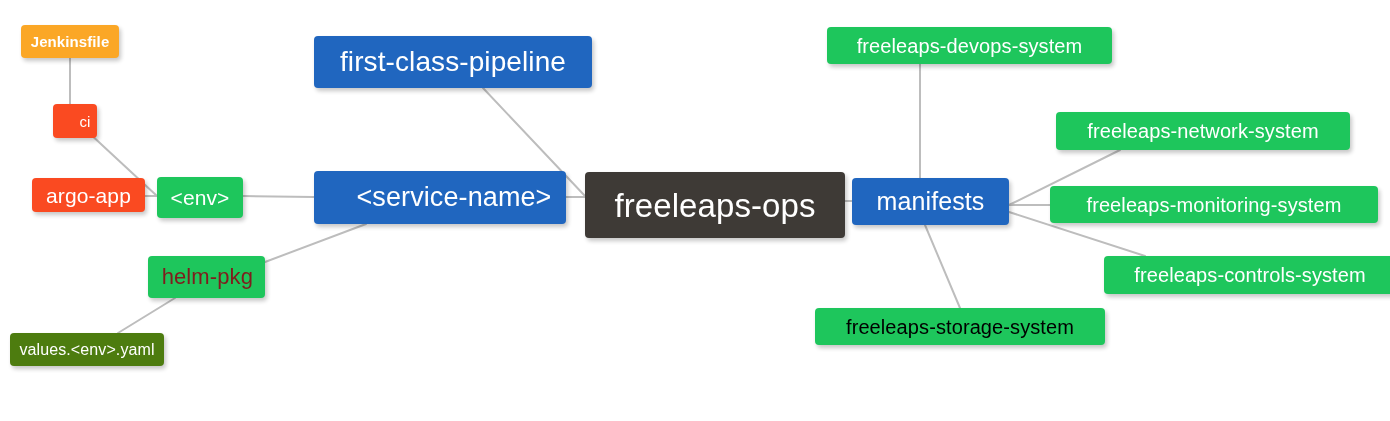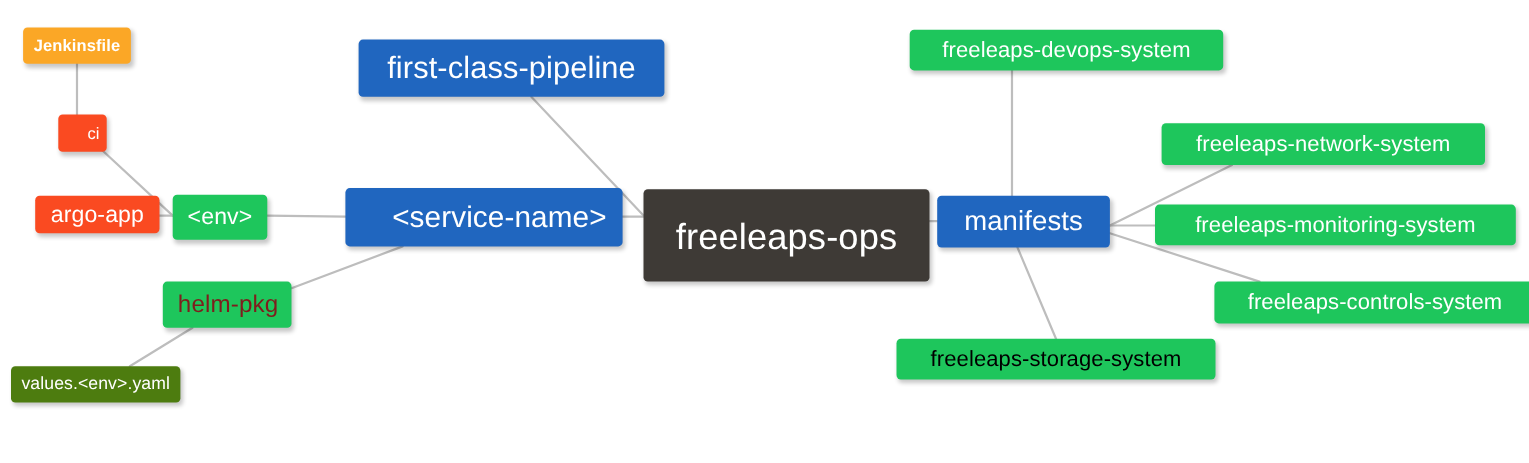--- a/index.html
+++ b/index.html
@@ -76,30 +76,30 @@
       </div>
       <div class="node" style="left: 32px; top: 178px; width: 113px; height: 34px; background: rgb(250, 74, 33); font-size: 21px; color: rgb(255, 255, 255);">
         <span class="node-label">argo-app</span>
       </div>
       <div class="node" style="left: 157px; top: 177px; width: 86px; height: 41px; background: rgb(30, 198, 92); font-size: 21px; color: rgb(255, 255, 255);">
         <span class="node-label">&lt;env&gt;</span>
       </div>
       <div class="node" style="left: 314px; top: 171px; width: 252px; height: 53px; background: rgb(32, 102, 191); font-size: 27px; color: rgb(255, 255, 255); padding-left: 40px;">
         <span class="node-label">&lt;service-name&gt;</span>
       </div>
-      <div class="node" style="left: 314px; top: 36px; width: 278px; height: 52px; background: rgb(32, 102, 191); font-size: 28px; color: rgb(255, 255, 255); margin-left: 12px;">
+      <div class="node" style="left: 314px; top: 36px; width: 278px; height: 52px; background: rgb(32, 102, 191); font-size: 28px; color: rgb(255, 255, 255);">
         <span class="node-label">first-class-pipeline</span>
       </div>
       <div class="node" style="left: 148px; top: 256px; width: 117px; height: 42px; background: rgb(30, 198, 92); font-size: 22px; color: #7f1d1d; justify-content: flex-end;">
         <span class="node-label">helm-pkg</span>
       </div>
       <div class="node" style="left: 10px; top: 333px; width: 154px; height: 33px; background: #4d7c0f; font-size: 16px; color: rgb(255, 255, 255); align-items: center;">
         <span class="node-label">values.&lt;env&gt;.yaml</span>
       </div>
-      <div class="node" style="left: 585px; top: 172px; width: 260px; height: 84px; background: rgb(62, 58, 54); font-size: 33px; color: rgb(255, 255, 255);">
+      <div class="node" style="left: 585px; top: 172px; width: 260px; height: 66px; background: rgb(62, 58, 54); font-size: 33px; color: rgb(255, 255, 255);">
         <span class="node-label">freeleaps-ops</span>
       </div>
       <div class="node" style="left: 852px; top: 178px; width: 157px; height: 47px; background: rgb(32, 102, 191); font-size: 25px; color: rgb(255, 255, 255);">
         <span class="node-label">manifests</span>
       </div>
       <div class="node" style="left: 800px; top: 27px; width: 285px; height: 37px; background: rgb(30, 198, 92); font-size: 20px; color: rgb(255, 255, 255); margin-left: 27px;">
         <span class="node-label">freeleaps-devops-system</span>
       </div>
       <div class="node" style="left: 1056px; top: 112px; width: 294px; height: 38px; background: rgb(30, 198, 92); font-size: 20px; color: rgb(255, 255, 255);">
         <span class="node-label">freeleaps-network-system</span>

